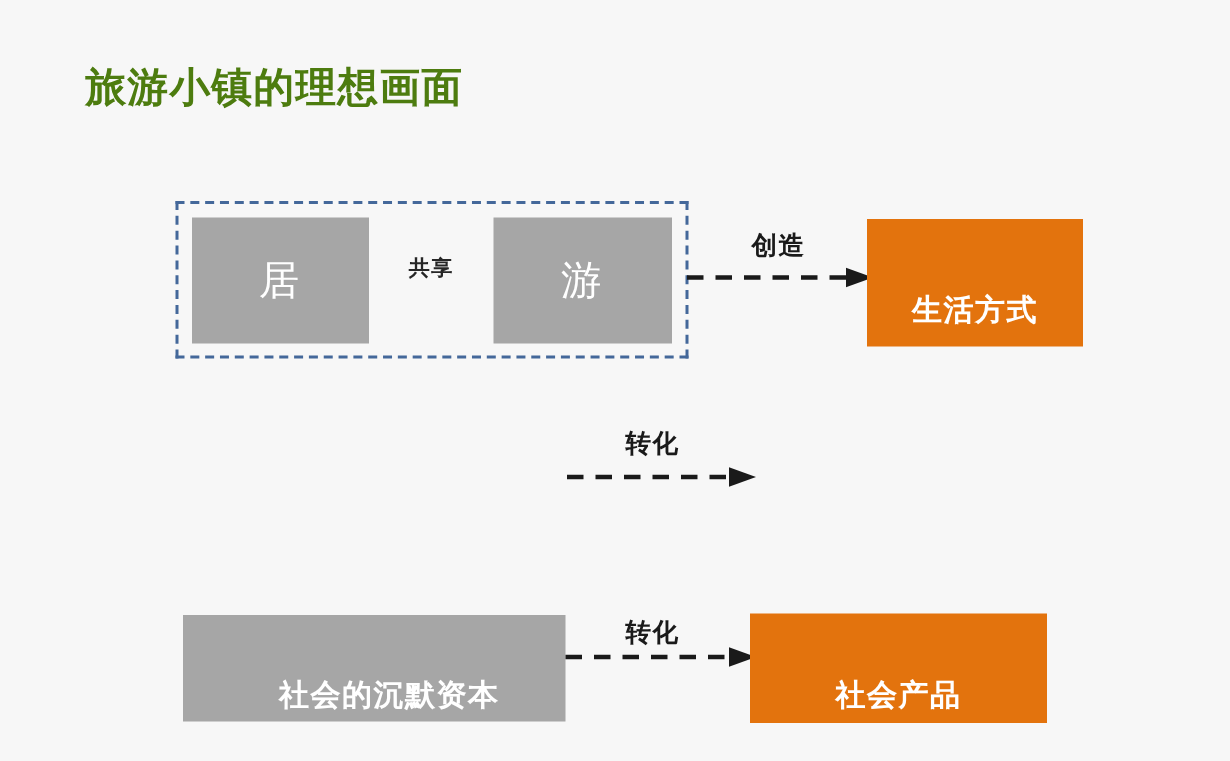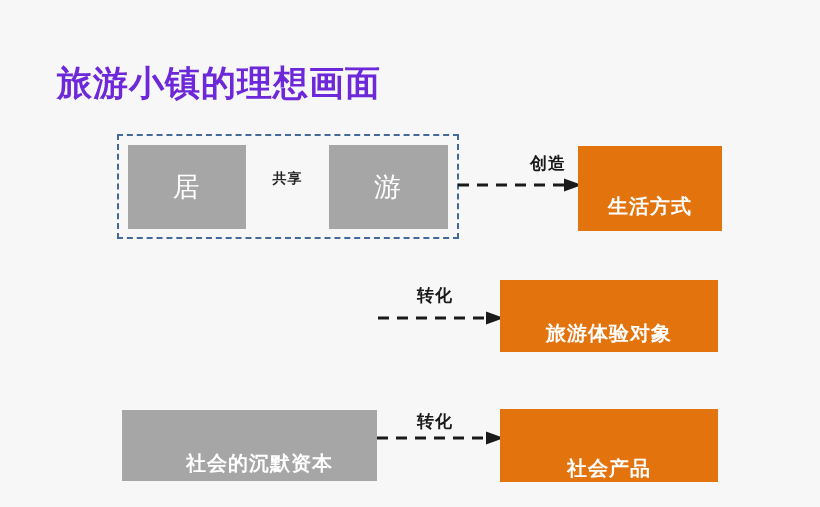--- a/index.html
+++ b/index.html
@@ -17,25 +17,25 @@
     position: relative;
     width: 820px;
     height: 507px;
     background: #f7f7f7;
   }
 
   
   .slide-title {
     position: absolute;
     left: 57px;
-    top: 60px;
-    font-size: 35px;
+    top: 40px;
+    font-size: 27px;
     font-weight: bold;
     letter-spacing: 1px;
-    color: #6d28d9;
+    color: #4d7c0f;
     white-space: nowrap;
   }
 
   
   .box {
     position: absolute;
     display: flex;
     align-items: center;
     justify-content: center;
     box-sizing: border-box;
@@ -84,42 +84,42 @@
   }
 
   .r1-box-orange { left: 578px; top: 146px; width: 144px; height: 85px; }
 
   
   .r2-box-gray   { left: 122px; top: 283px; width: 254px; height: 71px; }
   .r2-box-orange { left: 500px; top: 280px; width: 218px; height: 72px; }
 
   
   .r3-box-gray   { left: 122px; top: 410px; width: 255px; height: 71px; padding-left: 20px; }
-  .r3-box-orange { left: 500px; top: 409px; width: 218px; height: 73px; align-items: flex-end; }
+  .r3-box-orange { left: 500px; top: 409px; width: 198px; height: 73px; }
 
   
   .arrow {
     position: absolute;
     height: 14px;
   }
   .arrow svg { display: block; overflow: visible; }
 
   .arrow-1 { left: 458px; top: 178px; width: 124px; }
   .arrow-2 { left: 378px; top: 311px; width: 126px; }
   .arrow-3 { left: 377px; top: 431px; width: 127px; }
 
   .arrow-label {
     position: absolute;
     font-size: 17px;
     font-weight: bold;
     color: #1a1a1a;
     letter-spacing: 1px;
     white-space: nowrap;
   }
-  .arrow-label-1 { left: 501px; top: 152px; margin-left: 29px; }
+  .arrow-label-1 { left: 501px; top: 152px; }
   .arrow-label-2 { left: 417px; top: 284px; }
   .arrow-label-3 { left: 417px; top: 410px; }
 </style>
 </head>
 <body>
 
 <div class="slide">
 
   <div class="slide-title">旅游小镇的理想画面</div>
 
@@ -151,23 +151,20 @@
 
   <div class="arrow arrow-2">
     <svg width="126" height="14" viewBox="0 0 126 14" aria-hidden="true">
       <line x1="0" y1="7" x2="110" y2="7" stroke="#1a1a1a" stroke-width="3" stroke-dasharray="11 8"></line>
       <polygon points="108,0.5 126,7 108,13.5" fill="#1a1a1a"></polygon>
     </svg>
   </div>
 
   <div class="arrow-label arrow-label-2">转化</div>
 
-  <div class="box box-orange r2-box-orange">
-    <span class="box-label-md">旅游体验对象</span>
-  </div>
 
   <div class="box box-gray r3-box-gray">
     <span class="box-label-md">社会的沉默资本</span>
   </div>
 
   <div class="arrow arrow-3">
     <svg width="127" height="14" viewBox="0 0 127 14" aria-hidden="true">
       <line x1="0" y1="7" x2="111" y2="7" stroke="#1a1a1a" stroke-width="3" stroke-dasharray="11 8"></line>
       <polygon points="109,0.5 127,7 109,13.5" fill="#1a1a1a"></polygon>
     </svg>

